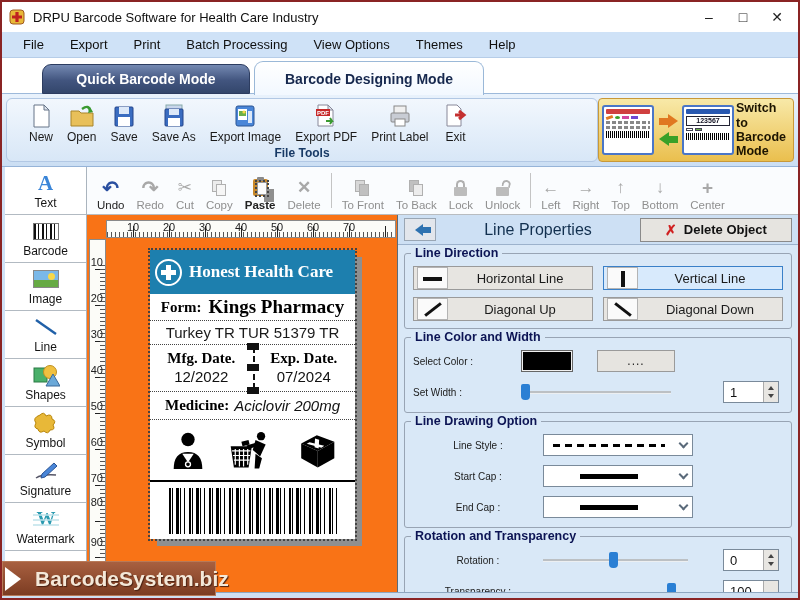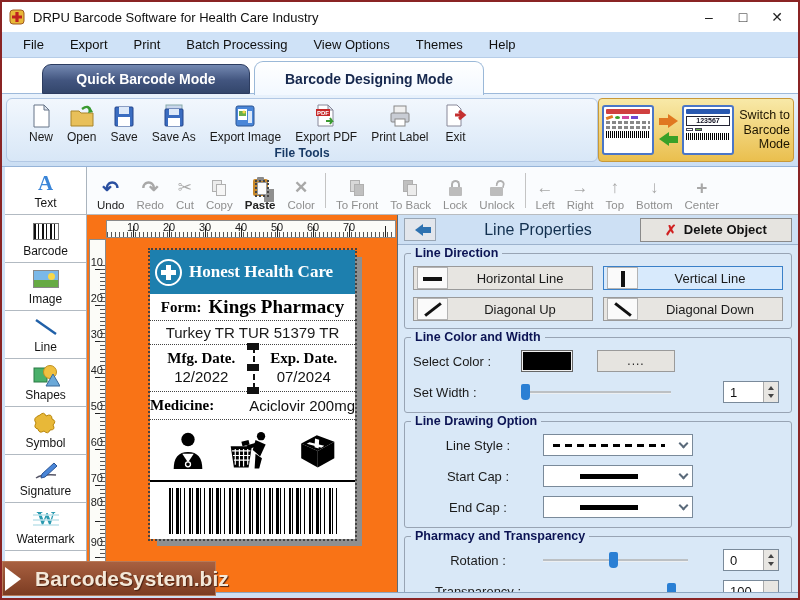--- a/index.html
+++ b/index.html
@@ -39,21 +39,21 @@
   .mk{width:7px;height:3px;}
   .minibar{height:7px;background:repeating-linear-gradient(90deg,#000 0 1px,#fff 1px 2px);}
   .minilines{height:3px;background:repeating-linear-gradient(90deg,#888 0 4px,transparent 4px 6px);}
   .mininum{border:1px solid #223;font-size:7px;line-height:8px;text-align:center;color:#112;font-weight:bold;}
   .arrstack{display:flex;flex-direction:column;gap:4px;align-items:center;width:24px;}
   .arr{display:flex;align-items:center;}
   .arr .tail{width:9px;height:7px;}
   .arr .head-r{width:0;height:0;border:7px solid transparent;border-left:10px solid #e07820;border-right:none;}
   .arr .head-l{width:0;height:0;border:7px solid transparent;border-right:10px solid #3aa028;border-left:none;}
   .t-or{background:#e07820;}.t-gr{background:#3aa028;}
-  .switchlabel{flex:1;font-weight:normal;font-size:12.5px;line-height:1.15;color:#1c1400;text-align:right;}
+  .switchlabel{flex:1;font-weight:bold;font-size:12.5px;line-height:1.15;color:#1c1400;text-align:left;}
 
   
   .editbar{position:absolute;left:85px;top:165px;right:0;height:48px;background:#fafcfe;border-bottom:1px solid #b8bcc0;display:flex;align-items:stretch;padding-left:4px;}
   .ebtn{display:flex;flex-direction:column;align-items:center;justify-content:flex-end;padding:3px 6px 3px;gap:1px;}
   .ebtn .eico{height:21px;display:flex;align-items:center;justify-content:center;font-size:17px;color:#2a4fa0;}
   .ebtn .elab{font-size:11.5px;color:#222;white-space:nowrap;}
   .ebtn.dis .eico{color:#a8a8a8;}
   .ebtn.dis .elab{color:#8f8f8f;}
   .esep{width:1px;background:#c4c4c4;margin:6px 4px;}
   .ic-pages{position:relative;width:15px;height:16px;}
@@ -107,23 +107,23 @@
   .lbl-form .flab{font-family:"Liberation Serif",serif;font-weight:bold;font-size:15px;color:#000;}
   .lbl-form .fval{font-family:"Liberation Serif",serif;font-weight:bold;font-size:19px;color:#000;}
   .lbl-addr{height:24px;font-size:15px;color:#1a1a1a;}
   .lbl-dates{height:47px;position:relative;}
   .dcol{width:50%;display:flex;flex-direction:column;align-items:center;justify-content:center;line-height:1.25;}
   .dcol .dlab{font-family:"Liberation Serif",serif;font-weight:bold;font-size:15px;color:#000;}
   .dcol .dval{font-size:15px;color:#111;}
   .vline{position:absolute;left:50%;top:2px;bottom:2px;border-left:2px dashed #111;}
   .handle{position:absolute;left:50%;transform:translateX(-50%);width:12px;height:7px;background:#111;}
   .handle.t{top:-2px;}.handle.m{top:calc(50% - 4px);}.handle.b{bottom:-3px;}
-  .lbl-med{height:28px;gap:5px;justify-content:space-between;}
+  .lbl-med{height:28px;gap:5px;}
   .lbl-med .mlab{font-family:"Liberation Serif",serif;font-weight:bold;font-size:15px;color:#000;}
-  .lbl-med .mval{font-size:15px;color:#111;}
+  .lbl-med .mval{font-size:15px;color:#111;font-style:italic;}
   .lbl-icons{height:62px;border-bottom:2px solid #000;display:flex;align-items:center;justify-content:space-around;padding:0 8px;}
   .lbl-barcode{flex:1;display:flex;align-items:center;justify-content:center;}
   .bars{width:168px;height:46px;background:repeating-linear-gradient(90deg,#000 0 2px,#fff 2px 3px,#000 3px 4px,#fff 4px 7px,#000 7px 10px,#fff 10px 11px,#000 11px 12px,#fff 12px 15px,#000 15px 16px,#fff 16px 20px);}
 
   
   .panel{position:absolute;left:395px;top:213px;right:0;bottom:6px;background:#d9e8f7;border-left:1px solid #5a6b7a;overflow:hidden;}
   .phead{height:30px;background:#cde0f4;border-bottom:1px solid #9cb2cc;display:flex;align-items:center;padding:0 6px;gap:6px;}
   .backbtn{width:32px;height:23px;background:#e2e6ec;border:1px solid #99a6b4;display:flex;align-items:center;justify-content:center;}
   .backarrow{display:flex;align-items:center;}
   .backarrow .bh{width:0;height:0;border:6px solid transparent;border-right:8px solid #2e72b0;}
@@ -138,21 +138,21 @@
   .dirbtn.selected{background:#d8eafc;border-color:#3a80c8;}
   .icobox{width:31px;height:22px;background:#fafafa;border:1px solid #b4b4b4;margin:0 4px 0 3px;position:relative;flex:0 0 auto;}
   .glyph{position:absolute;background:#111;}
   .g-h{left:5px;top:9px;width:19px;height:4px;}
   .g-v{left:13px;top:3px;width:4px;height:16px;}
   .g-du{left:5px;top:9px;width:20px;height:3px;transform:rotate(-38deg);}
   .g-dd{left:5px;top:9px;width:20px;height:3px;transform:rotate(38deg);}
   .dlabel{flex:1;text-align:center;font-size:13px;color:#1a1a1a;padding-right:4px;}
   .prow{display:flex;align-items:center;margin-bottom:9px;}
   .prow:last-child{margin-bottom:2px;}
-  .plab{width:108px;font-size:13px;color:#1a1a1a;flex:0 0 auto;}
+  .plab{width:108px;font-size:10px;color:#1a1a1a;flex:0 0 auto;}
   .plab.wide{width:130px;text-align:center;}
   .swatch{width:52px;height:22px;background:#000;border:1px solid #666;box-shadow:0 0 0 1px #f0f0f0 inset;}
   .browse{width:78px;height:22px;margin-left:24px;background:#e6e4e0;border:1px solid #9a9a9a;display:flex;align-items:center;justify-content:center;font-size:12px;letter-spacing:1px;color:#222;}
   .slider{position:relative;height:16px;flex:0 0 auto;}
   .sl-w{width:150px;margin-right:26px;}
   .sl-r{width:145px;margin-right:14px;}
   .track{position:absolute;left:0;right:0;top:7px;height:3px;background:#bcc0c4;border-bottom:1px solid #eceff2;}
   .thumb{position:absolute;top:0;width:9px;height:16px;background:#2a7fd4;border-radius:2px 2px 4px 4px;}
   .spin{display:flex;width:56px;height:22px;border:1px solid #7a8a9a;background:#fff;margin-left:auto;margin-right:4px;}
   .spinval{flex:1;font-size:13px;color:#111;padding:3px 0 0 6px;}
@@ -355,21 +355,21 @@
       <span class="eico">
           <span class="ic-clip">
             <span class="cliptop"></span>
             <span class="sheet"></span>
           </span>
         </span>
       <span class="elab" style="font-weight:bold;">Paste</span>
     </div>
     <div class="ebtn dis">
       <span class="eico" style="font-weight:bold;">✕</span>
-      <span class="elab">Color</span>
+      <span class="elab">Delete</span>
     </div>
     <span class="esep"></span>
     <div class="ebtn dis">
       <span class="eico">
           <span class="ic-pages">
             <span class="pg pg1" style="background:#d8d8d8;"></span>
             <span class="pg pg2" style="background:#c0c0c0;"></span>
           </span>
         </span>
       <span class="elab">To Front</span>
@@ -678,21 +678,21 @@
               <span class="pre-solid"></span>
             </span>
           <span class="chevbox">
               <span class="chev"></span>
             </span>
         </span>
       </div>
     </div>
 
     <div class="group">
-      <span class="gtitle">Pharmacy and Transparency</span>
+      <span class="gtitle">Rotation and Transparency</span>
       <div class="prow">
         <span class="plab wide">Rotation :</span>
         <span class="slider sl-r">
           <span class="track"></span>
             <span class="thumb" style="left:calc(48% - 4px);"></span>
         </span>
         <span class="spin">
           <span class="spinval">0</span>
           <span class="spinarrows">
               <span class="tri-up"></span>

